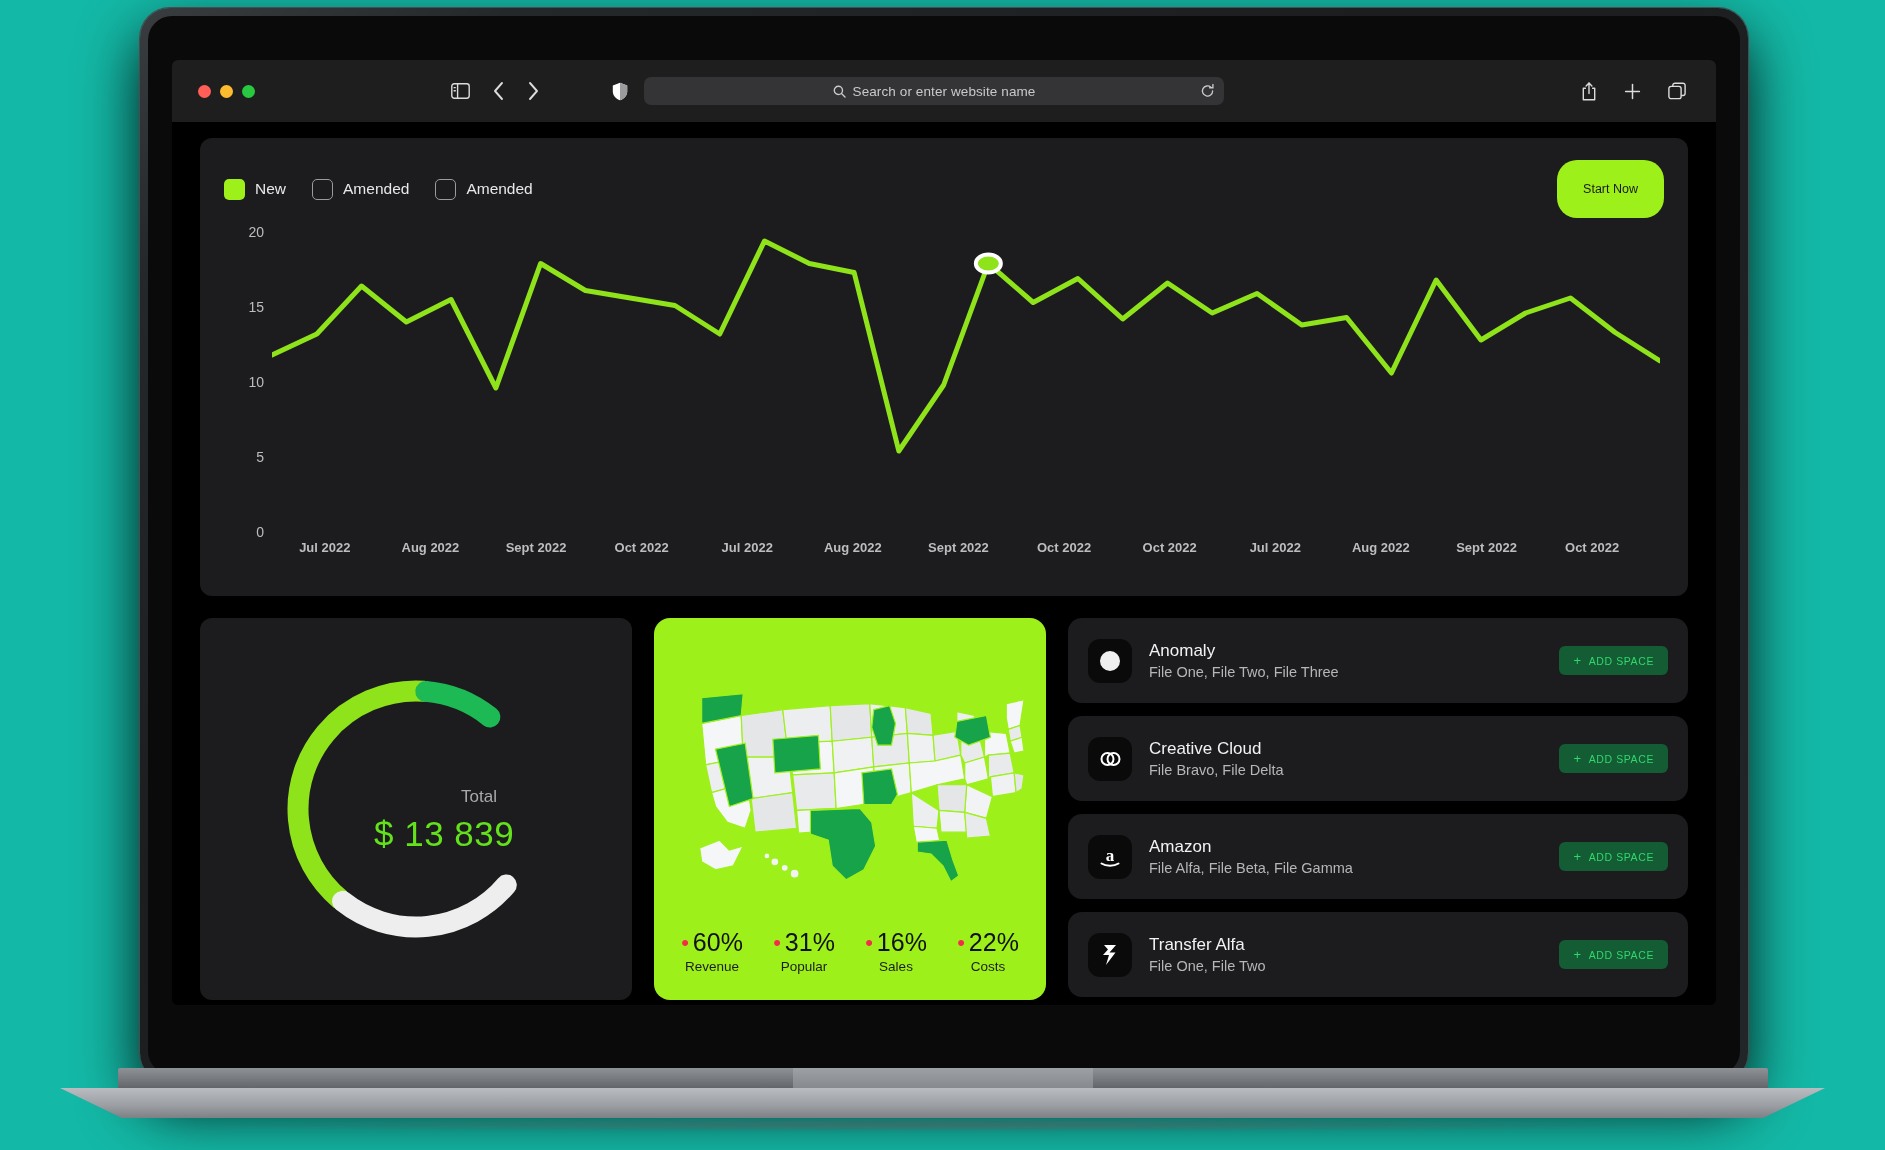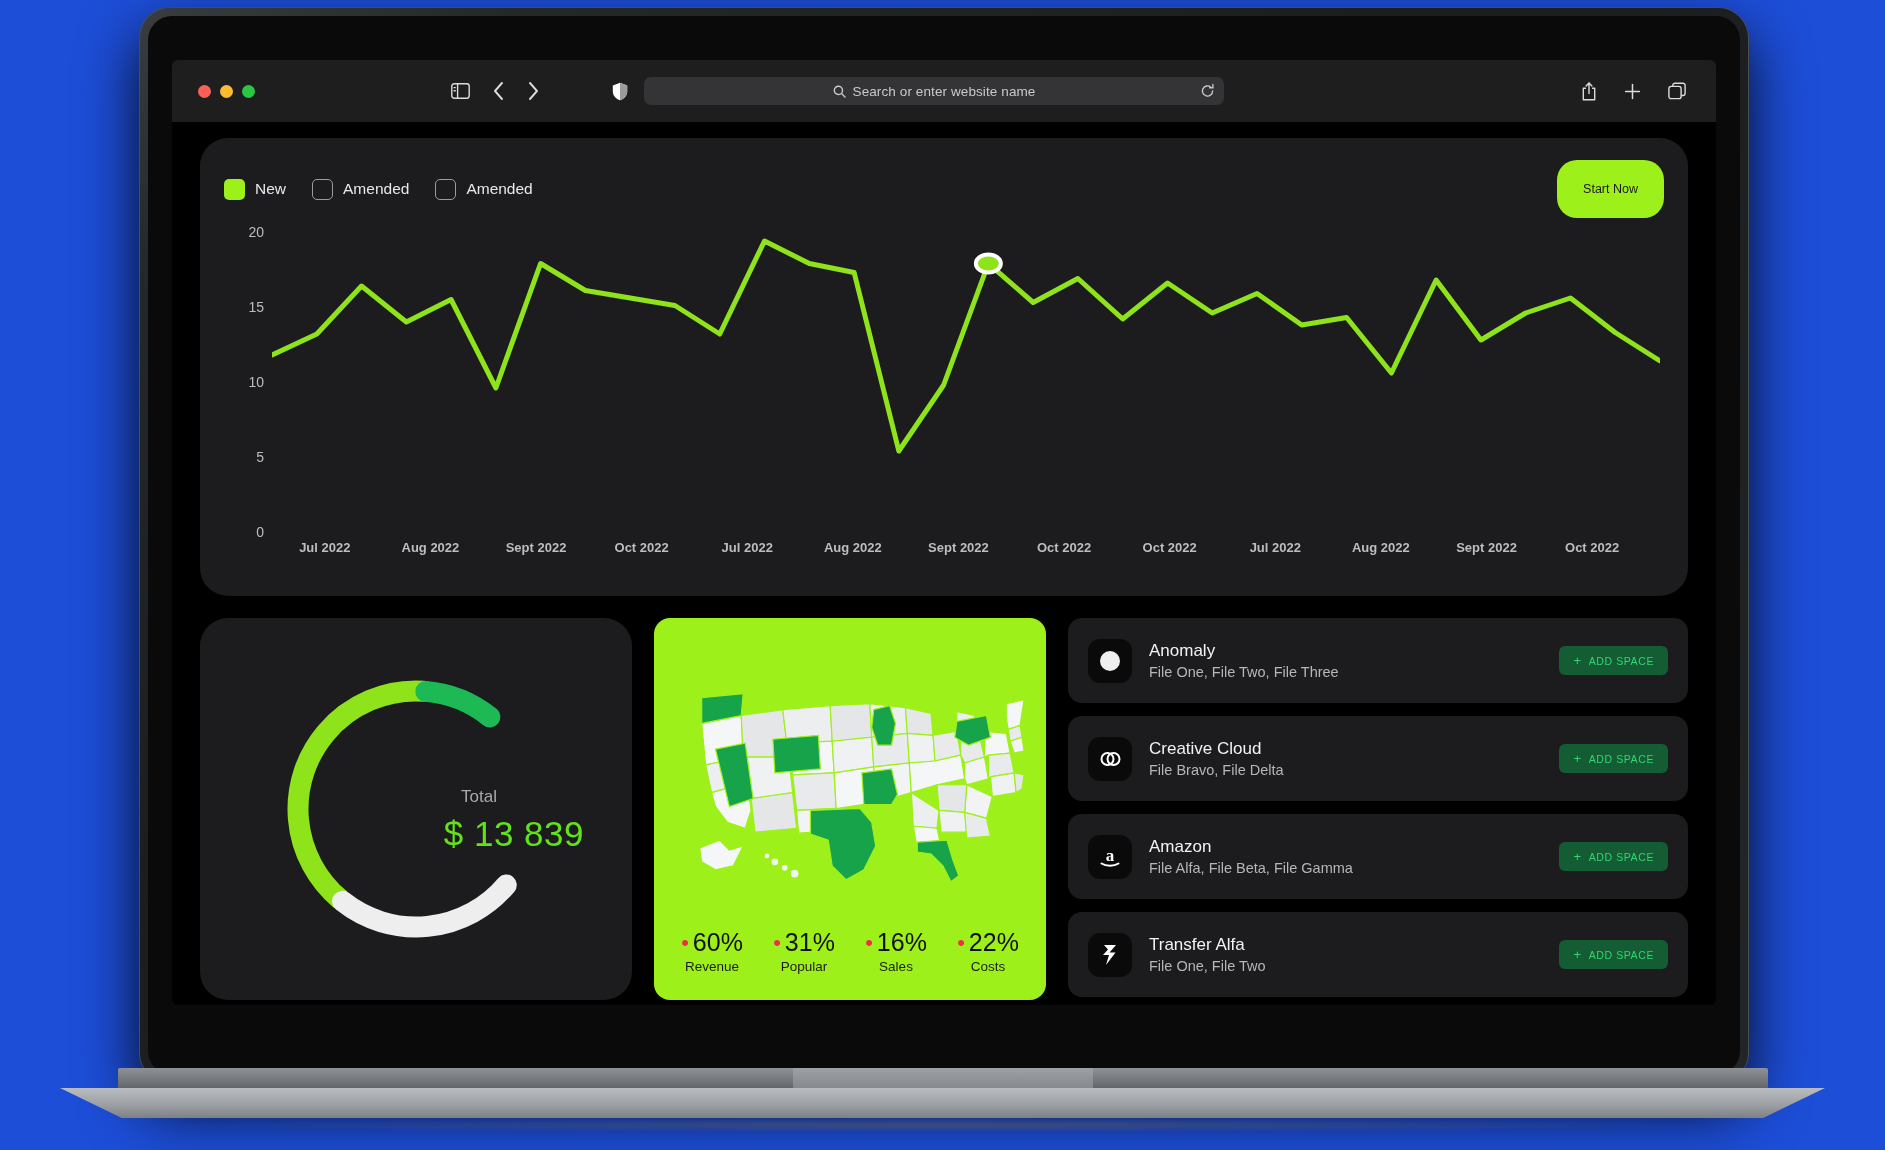--- a/index.html
+++ b/index.html
@@ -7,21 +7,21 @@
     width: 1885px; height: 1150px;
     background: #000;
     font-family: "Liberation Sans", sans-serif;
     overflow: hidden;
   }
 
   
   .stage {
     position: relative;
     width: 1885px; height: 1150px;
-    background: #1d4ed8;
+    background: #14b8a6;
   }
   .laptop {
     position: absolute;
     left: 140px; top: 8px;
     width: 1608px; height: 1075px;
   }
   .lid {
     position: absolute; inset: 0;
     background: linear-gradient(145deg, #3a3d40 0%, #25282b 12%, #1b1d1f 40%, #232628 100%);
     border-radius: 30px;
@@ -115,21 +115,21 @@
   .addr-reload { position: absolute; right: 9px; top: 50%; transform: translateY(-50%); }
 
   .right-icons { margin-left: auto; margin-right: 30px; display: flex; align-items: center; gap: 27px; }
 
   
   .dash {
     background: #000;
     padding: 16px 28px 22px 28px;
     height: calc(945px - 62px);
   }
-  .card { background: #1c1c1e; border-radius: 28px; }
+  .card { background: #1c1c1e; border-radius: 12px; }
 
   .chart-card {
     height: 458px;
     padding: 22px 24px 14px 24px;
     position: relative;
     margin-bottom: 22px;
   }
   .legend-row { display: flex; align-items: center; }
   .legend-item { display: flex; align-items: center; margin-right: 26px; }
   .swatch {
@@ -172,21 +172,21 @@
   
   .bottom { display: flex; gap: 22px; height: 382px; }
   .donut-card { width: 432px; display: flex; align-items: center; justify-content: center; position: relative; }
   .donut-holder { position: relative; width: 300px; height: 300px; }
   .donut-holder svg { display: block; }
   .donut-center {
     position: absolute; left: 108px; top: 128px;
     text-align: left; width: 210px;
   }
   .donut-total { color: #a9a9ad; font-size: 17px; text-align: center; }
-  .donut-amount { color: #63e21c; font-size: 35px; margin-top: 7px; text-align: right; letter-spacing: .5px; }
+  .donut-amount { color: #63e21c; font-size: 35px; margin-top: 7px; text-align: left; letter-spacing: .5px; }
 
   .map-card {
     width: 392px;
     background: #9ef01a;
     border-radius: 16px;
     position: relative;
     overflow: hidden;
     display: flex; flex-direction: column;
   }
   .map-svg-wrap { flex: 1; padding: 26px 18px 0 18px; display: flex; align-items: center; justify-content: center; }

